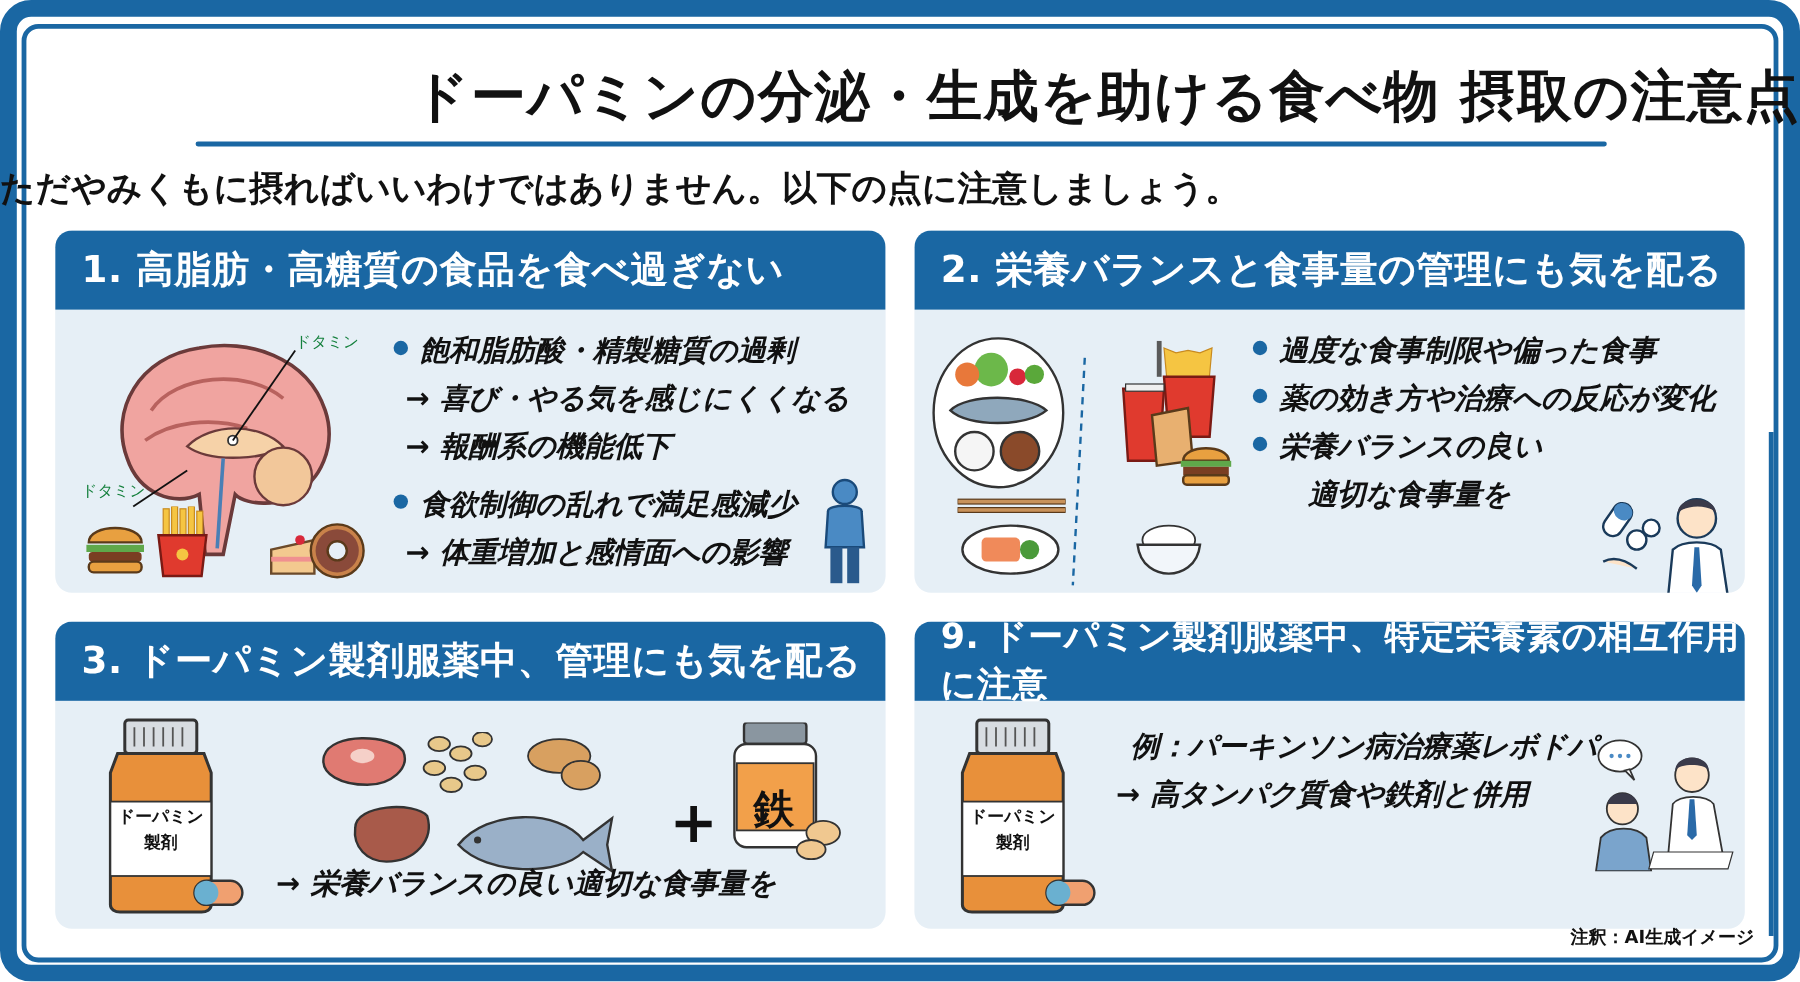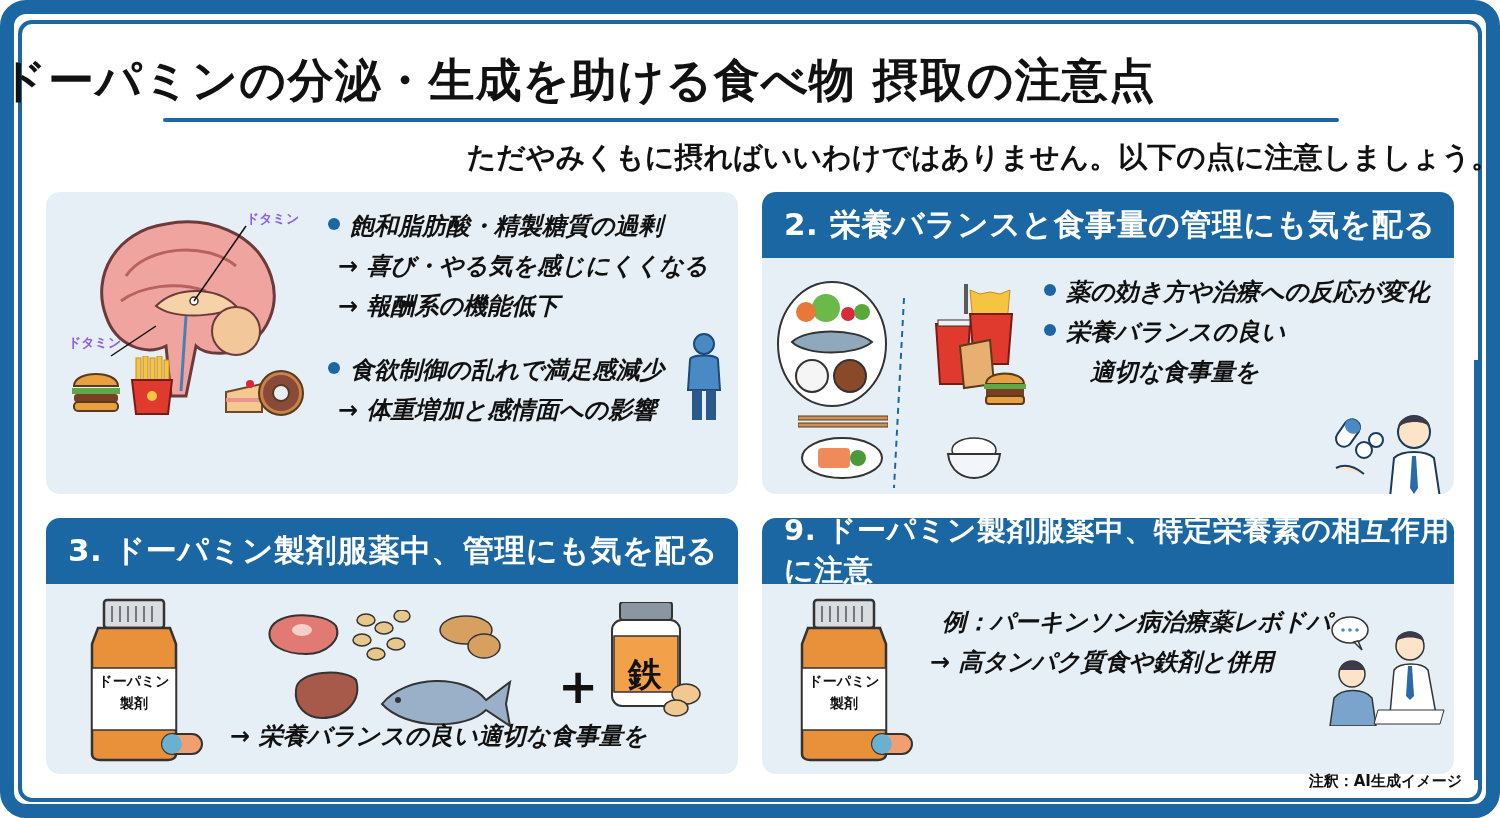--- a/index.html
+++ b/index.html
@@ -9,29 +9,29 @@
   .outer-frame {
     position: absolute; left: 0; top: 0; width: 1500px; height: 818px;
     border: 14px solid #1a67a3; border-radius: 26px; background: #fff;
   }
   .inner-frame {
     position: absolute; left: 18px; top: 20px; width: 1464px; height: 782px;
     border: 4px solid #1a67a3; border-radius: 14px; background: #fff;
   }
 
   .title {
-    position: absolute; left: 0; top: 50px; width: 1500px; text-align: left;
+    position: absolute; left: 0; top: 50px; width: 1500px; text-align: right;
     font-size: 46px; font-weight: bold; letter-spacing: 1px; color: #111;
   }
   .title-underline {
     position: absolute; left: 163px; top: 118px; width: 1176px; height: 4px;
     background: #1a67a3; border-radius: 2px;
   }
   .subtitle {
-    position: absolute; left: 0; top: 138px; width: 1500px; text-align: right;
+    position: absolute; left: 0; top: 138px; width: 1500px; text-align: left;
     font-size: 29px; font-weight: bold; color: #111;
   }
 
   .panel {
     position: absolute; border-radius: 14px; background: #e6eff6; overflow: hidden;
   }
   .panel-header {
     height: 66px; background: #1a67a3; color: #fff;
     font-size: 31px; font-weight: bold; padding-left: 22px;
     display: flex; align-items: center; letter-spacing: 0.5px;
@@ -43,24 +43,24 @@
   .p3 { left: 46px; top: 518px; width: 692px; height: 256px; }
   .p4 { left: 762px; top: 518px; width: 692px; height: 256px; }
 
   .text-block { position: absolute; font-weight: bold; color: #111; }
   .line { font-size: 24px; line-height: 40px; white-space: nowrap; font-style: italic; }
   .bullet::before {
     content: ""; display: inline-block; width: 12px; height: 12px; border-radius: 50%;
     background: #1a67a3; margin-right: 10px; vertical-align: middle; position: relative; top: -3px;
   }
   .indent { padding-left: 10px; }
-  .gap { margin-top: 24px; }
+  .gap { margin-top: 8px; }
 
   .illus { position: absolute; }
-  .small-label { position: absolute; font-size: 13px; font-weight: bold; color: #8b5cf6; }
+  .small-label { position: absolute; font-size: 13px; font-weight: normal; color: #15803d; }
 
   .plus { position: absolute; font-size: 48px; font-weight: bold; color: #111; }
 
   .footnote {
     position: absolute; right: 38px; top: 772px; font-size: 15px; font-weight: bold; color: #111;
   }
   .right-edge-line {
     position: absolute; left: 1474px; top: 360px; width: 4px; height: 420px; background: #1a67a3;
   }
 </style>
@@ -69,20 +69,21 @@
 
 <div class="outer-frame"></div>
 <div class="inner-frame"></div>
 <div class="right-edge-line"></div>
 
 <h1 class="title">ドーパミンの分泌・生成を助ける食べ物 摂取の注意点</h1>
 <div class="title-underline"></div>
 <div class="subtitle">ただやみくもに摂ればいいわけではありません。以下の点に注意しましょう。</div>
 
 <section class="panel p1">
+  <div class="panel-header">1. 高脂肪・高糖質の食品を食べ過ぎない</div>
   <div class="panel-body">
 
     <svg class="illus" style="left:40px;top:14px;" width="200" height="200" viewBox="0 0 200 200">
       <path d="M20 110 C5 70 30 25 80 18 C120 10 170 25 185 70 C195 100 180 130 160 138 C150 150 120 150 110 140 L100 190 L85 190 L80 140 C60 150 30 140 20 110 Z" fill="#f0a4a0" stroke="#6b3a3a" stroke-width="3"></path>
       <path d="M40 70 C60 40 120 35 150 60" fill="none" stroke="#b8625e" stroke-width="3"></path>
       <path d="M35 95 C55 80 90 75 120 85" fill="none" stroke="#b8625e" stroke-width="3"></path>
       <path d="M70 100 C90 80 130 80 150 100 C140 110 90 115 70 100 Z" fill="#f6d2a8" stroke="#6b3a3a" stroke-width="2"></path>
       <circle cx="150" cy="125" r="24" fill="#f2c79a" stroke="#6b3a3a" stroke-width="2"></circle>
       <path d="M100 110 L95 185" stroke="#4a7fb5" stroke-width="3" fill="none"></path>
       <circle cx="108" cy="95" r="4" fill="#fff" stroke="#333" stroke-width="1.5"></circle>
@@ -173,20 +174,21 @@
       <rect x="54" y="100" width="42" height="5" fill="#5fa84a"></rect>
       <rect x="56" y="105" width="38" height="7" fill="#7a3e22"></rect>
       <rect x="56" y="112" width="38" height="8" rx="3" fill="#e8a040" stroke="#5a3a1a" stroke-width="2"></rect>
     </svg>
     <svg class="illus" style="left:182px;top:178px;" width="60" height="44" viewBox="0 0 60 44">
       <ellipse cx="30" cy="14" rx="22" ry="12" fill="#fff" stroke="#333" stroke-width="1.5"></ellipse>
       <path d="M4 18 L56 18 C54 36 40 42 30 42 C20 42 6 36 4 18 Z" fill="#f2f6fa" stroke="#333" stroke-width="2"></path>
     </svg>
 
     <div class="text-block" style="left:282px;top:14px;">
+      <div class="line bullet">過度な食事制限や偏った食事</div>
       <div class="line bullet">薬の効き方や治療への反応が変化</div>
       <div class="line bullet">栄養バランスの良い</div>
       <div class="line" style="padding-left:46px;">適切な食事量を</div>
     </div>
 
     <svg class="illus" style="left:572px;top:150px;" width="112" height="90" viewBox="0 0 112 90">
       <rect x="6" y="10" width="16" height="30" rx="8" transform="rotate(35 14 25)" fill="#fff" stroke="#1a3a5a" stroke-width="2"></rect>
       <rect x="6" y="10" width="16" height="14" rx="8" transform="rotate(35 14 25)" fill="#4a8ac4"></rect>
       <circle cx="30" cy="42" r="8" fill="#fff" stroke="#1a3a5a" stroke-width="2"></circle>
       <circle cx="42" cy="32" r="7" fill="#fff" stroke="#1a3a5a" stroke-width="2"></circle>

